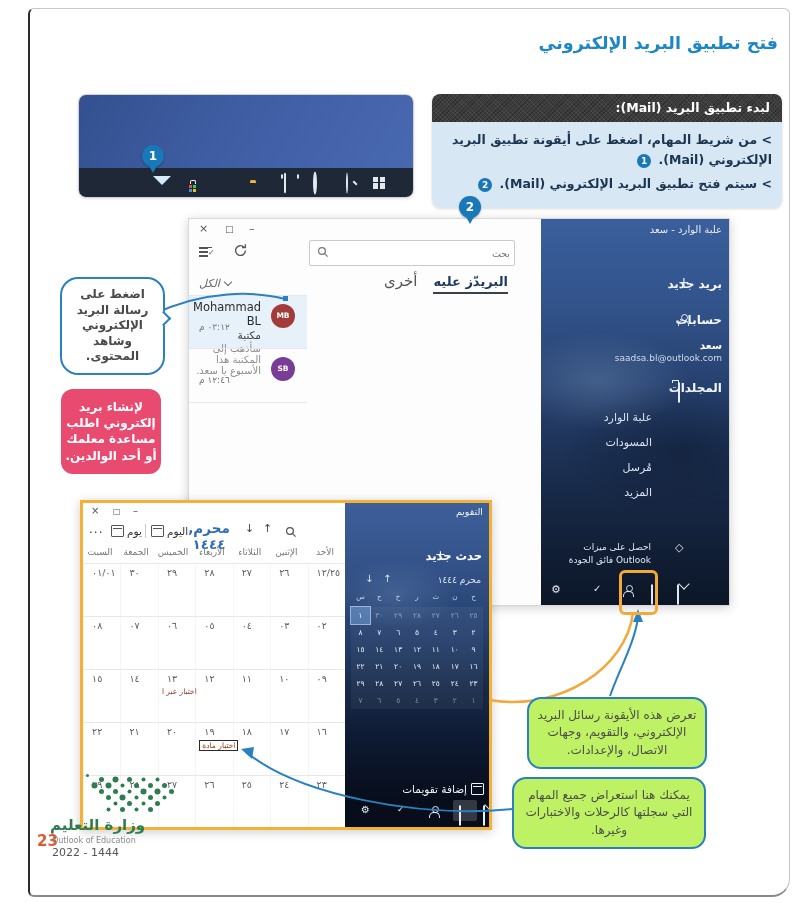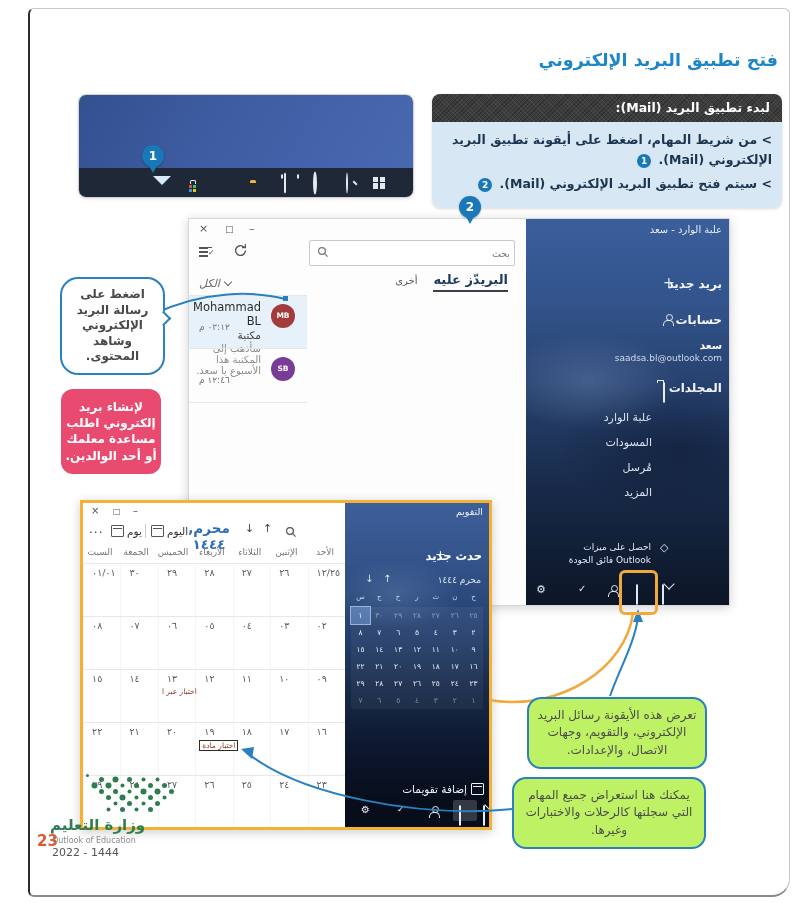--- a/index.html
+++ b/index.html
@@ -1,21 +1,21 @@
 <!DOCTYPE html>
 <html><head>
 <meta charset="utf-8">
 <style>
   html,body{margin:0;padding:0;background:#ffffff;}
   body{width:800px;height:903px;position:relative;font-family:"DejaVu Sans","Liberation Sans",sans-serif;overflow:hidden;}
   .page{position:absolute;inset:0;}
   .frame{position:absolute;left:28px;top:8px;right:10px;bottom:6px;border:1px solid #c7c7c7;border-left:2px solid #2b2b2b;border-bottom:2px solid #8a8a8a;border-radius:6px 6px 18px 6px;pointer-events:none;}
 
   
-  .page-title{position:absolute;top:50px;right:22px;font-size:17.5px;font-weight:bold;color:#1d86c5;direction:rtl;}
+  .page-title{position:absolute;top:33px;right:22px;font-size:17.5px;font-weight:bold;color:#1d86c5;direction:rtl;}
 
   
   .ibox{position:absolute;left:432px;top:94px;width:350px;border-radius:8px;overflow:hidden;box-shadow:0 1px 3px rgba(0,0,0,.15);}
   .ibox-header{height:28px;line-height:28px;background:#3d3d3d;background-image:repeating-linear-gradient(45deg,rgba(255,255,255,.06) 0 1px,transparent 1px 3px),repeating-linear-gradient(-45deg,rgba(0,0,0,.25) 0 1px,transparent 1px 3px);color:#fff;font-size:12.5px;font-weight:bold;direction:rtl;padding:0 12px;}
   .ibox-body{background:#d8e7f4;padding:8px 10px 10px;direction:rtl;}
   .ibox-item{font-size:12.5px;font-weight:bold;color:#1a3550;line-height:1.6;margin-bottom:4px;}
   .numbadge{display:inline-block;width:14px;height:14px;border-radius:50%;background:#1878b8;color:#fff;font-size:9px;font-weight:bold;text-align:center;line-height:14px;vertical-align:middle;margin:0 3px;}
 
   
   .shot{position:absolute;left:78px;top:94px;width:334px;height:102px;border:1px solid #d2d2d2;border-radius:8px;overflow:hidden;box-shadow:0 1px 3px rgba(0,0,0,.12);}
@@ -47,37 +47,37 @@
   .mw-ctrl{position:absolute;font-size:11px;color:#555;top:3px;}
   .mw-toolrow{position:absolute;left:0;top:0;right:211px;height:386px;}
   .selall{position:absolute;left:10px;top:28px;width:13px;height:2px;background:#555;box-shadow:0 4px 0 #555,0 8px 0 #555;}
   .selall:after{content:'✓';position:absolute;left:9px;top:1px;font-size:8px;color:#555;background:#fdfdfd;}
   .refresh{position:absolute;left:44px;top:24px;}
   .searchbox{position:absolute;left:120px;top:21px;width:204px;height:24px;border:1px solid #c9c9c9;border-radius:2px;background:#fff;}
   .searchbox svg{position:absolute;left:7px;top:5px;}
   .searchbox input{position:absolute;right:2px;top:1px;width:160px;height:20px;border:none;outline:none;background:transparent;direction:rtl;font-size:9.5px;color:#667;font-family:inherit;}
   .tabs{position:absolute;top:53px;right:10px;direction:rtl;display:flex;gap:16px;align-items:baseline;}
   .tab-active{font-size:13px;font-weight:bold;color:#1e3a5f;border-bottom:2px solid #3b4148;padding-bottom:3px;}
-  .tab-other{font-size:10px;color:#555;}
+  .tab-other{font-size:15px;color:#555;}
   .filterall{position:absolute;left:10px;top:58px;font-size:11px;color:#666;display:flex;align-items:center;gap:5px;direction:ltr;font-style:italic;}
   .chev{width:5px;height:5px;border-right:1.5px solid #666;border-bottom:1.5px solid #666;transform:rotate(45deg);margin-top:-3px;}
   .listdiv{position:absolute;left:0;right:211px;height:1px;background:#e7e7e7;}
   .mrow{position:absolute;left:0;right:211px;height:52px;direction:rtl;}
   .mrow.sel{background:#e7f1fa;}
   .avatar{position:absolute;right:12px;top:8px;width:24px;height:24px;border-radius:50%;color:#fff;font-size:7.5px;font-weight:bold;text-align:center;line-height:24px;direction:ltr;}
   .av-red{background:#a33b3b;}
   .av-purple{background:#7a3d96;}
   .mtext{position:absolute;right:46px;top:4px;text-align:right;}
   .msender{font-size:11.5px;color:#2d2d2d;direction:ltr;}
   .msubject{font-size:10.5px;color:#444;margin-top:1px;}
   .mpreview{font-size:10px;color:#8d8d8d;margin-top:2px;}
   .mtime{position:absolute;left:10px;top:26px;font-size:9px;color:#777;direction:rtl;}
 
   
-  .msb{position:absolute;right:0;top:0;width:203px;height:386px;overflow:hidden;color:#eef3f8;
+  .msb{position:absolute;right:0;top:0;width:188px;height:386px;overflow:hidden;color:#eef3f8;
     background:
       radial-gradient(ellipse 130px 70px at 30% 42%,rgba(130,160,200,.30),transparent 70%),
       radial-gradient(ellipse 160px 90px at 75% 60%,rgba(10,20,40,.45),transparent 75%),
       linear-gradient(180deg,#3a5f9c 0%,#32538b 22%,#243d68 48%,#182a49 70%,#101d33 88%,#0c1627 100%);}
   .msb-title{position:absolute;right:7px;top:5px;font-size:10px;color:#e8eef5;direction:rtl;}
   .hamb{width:13px;height:2px;background:currentColor;box-shadow:0 4px 0 currentColor,0 8px 0 currentColor;}
   .msb-hamb{position:absolute;left:138px;top:26px;color:#eef3f8;}
   .navlabel{position:absolute;right:7px;font-size:12px;font-weight:bold;color:#f2f6fb;direction:rtl;}
   .navicon{position:absolute;left:137px;color:#e8eef5;}
   .plus{font-size:14px;font-weight:normal;line-height:10px;}

